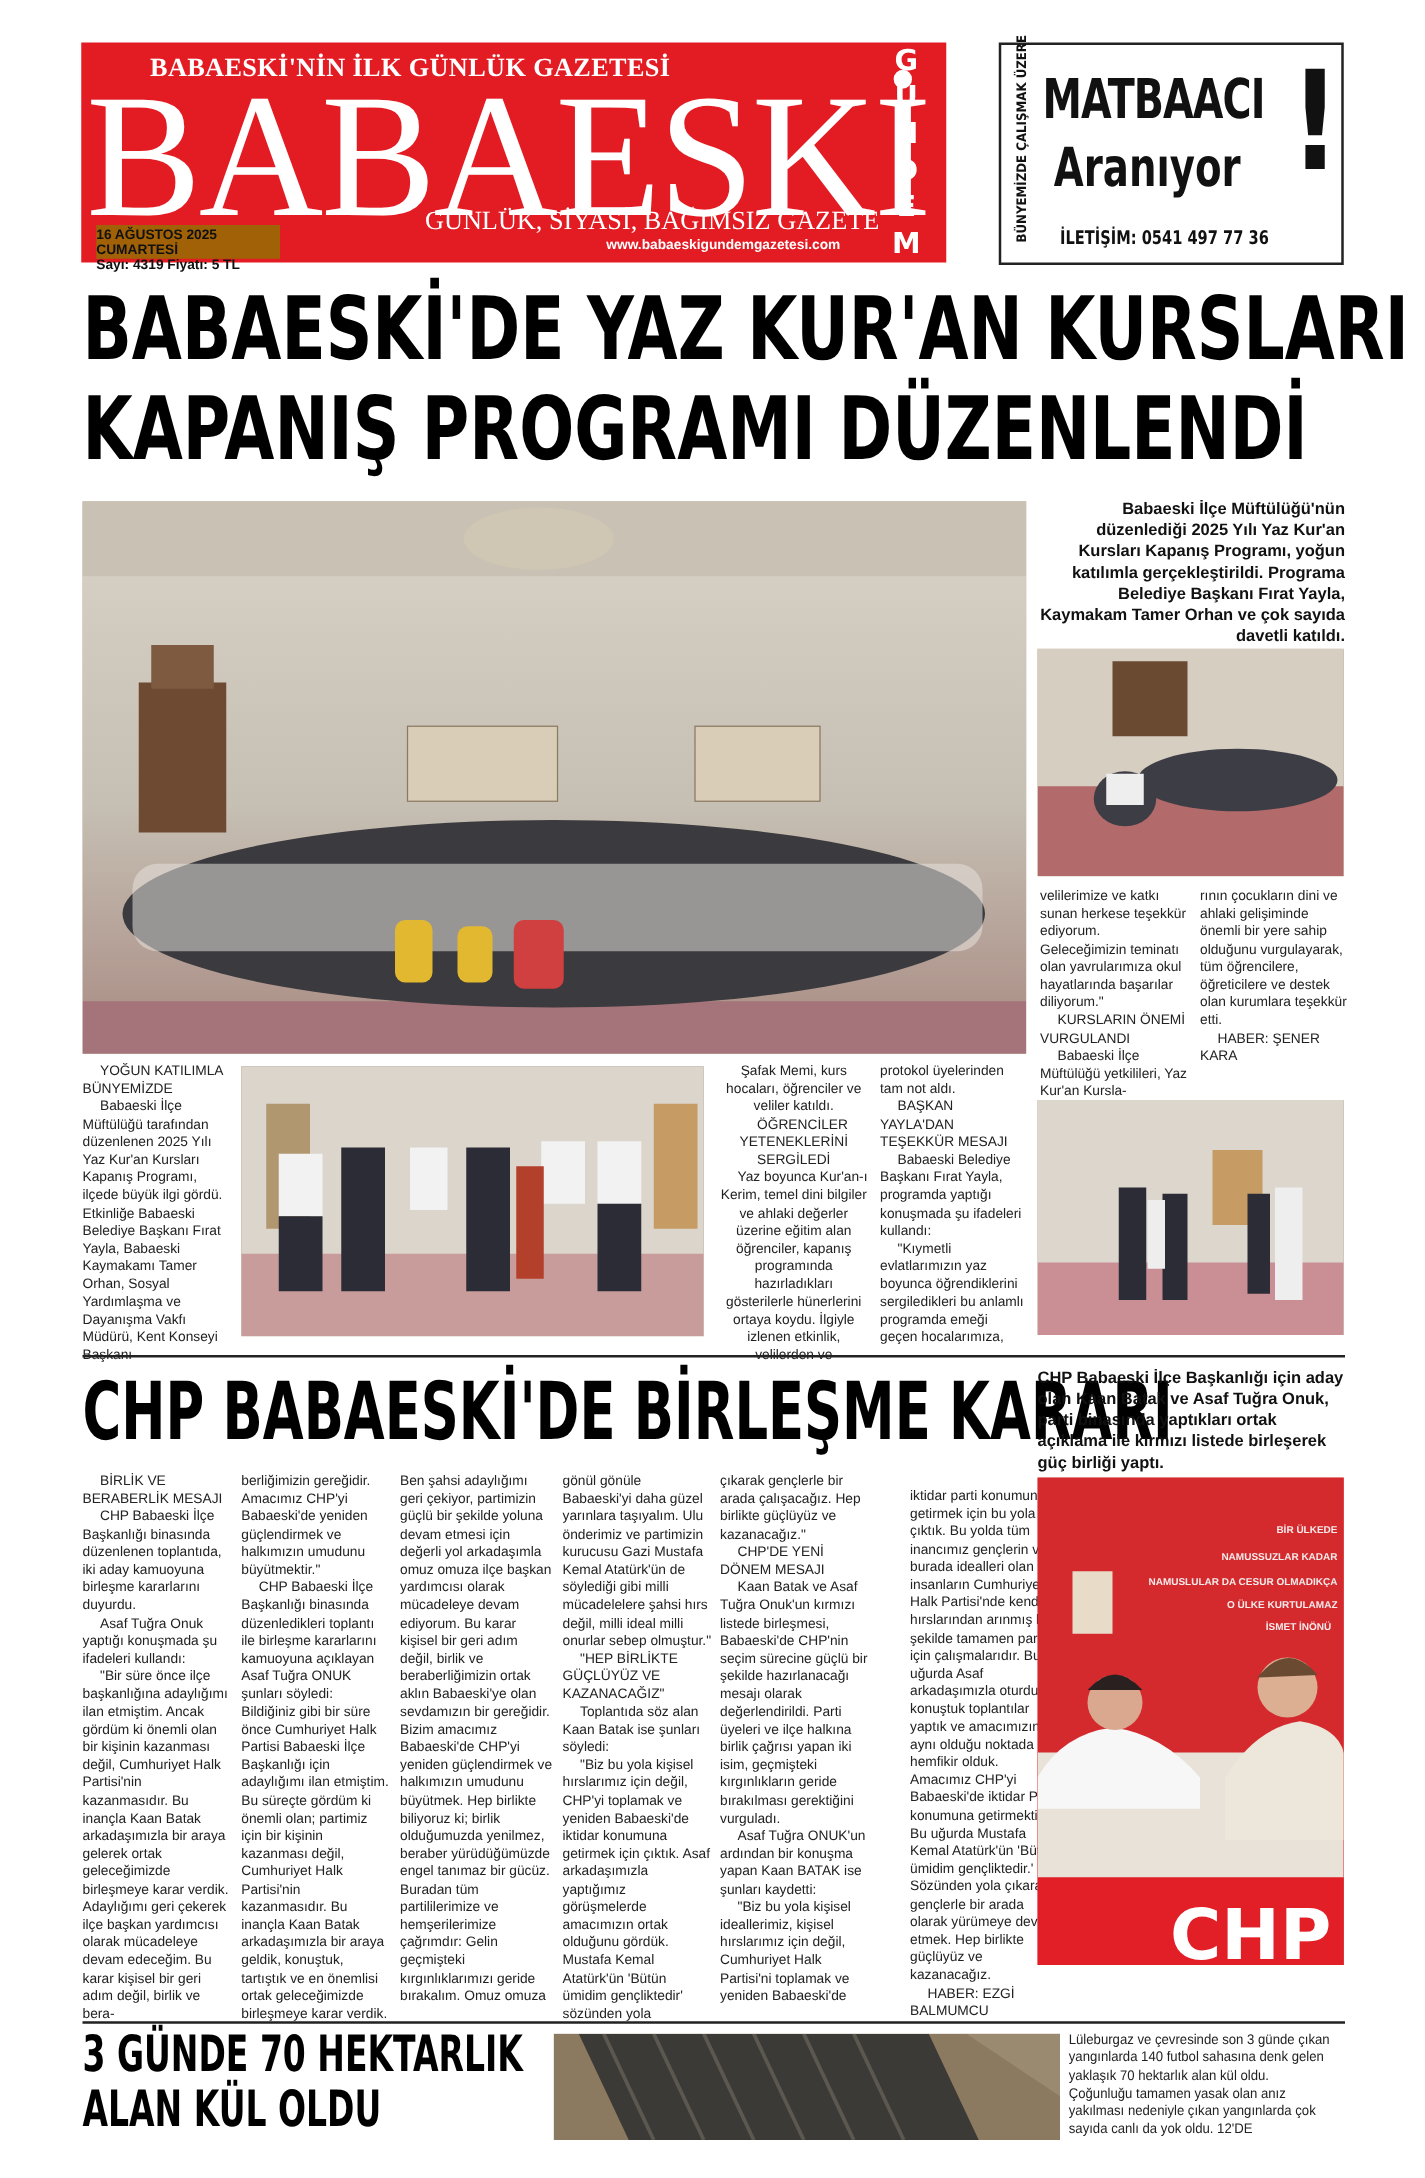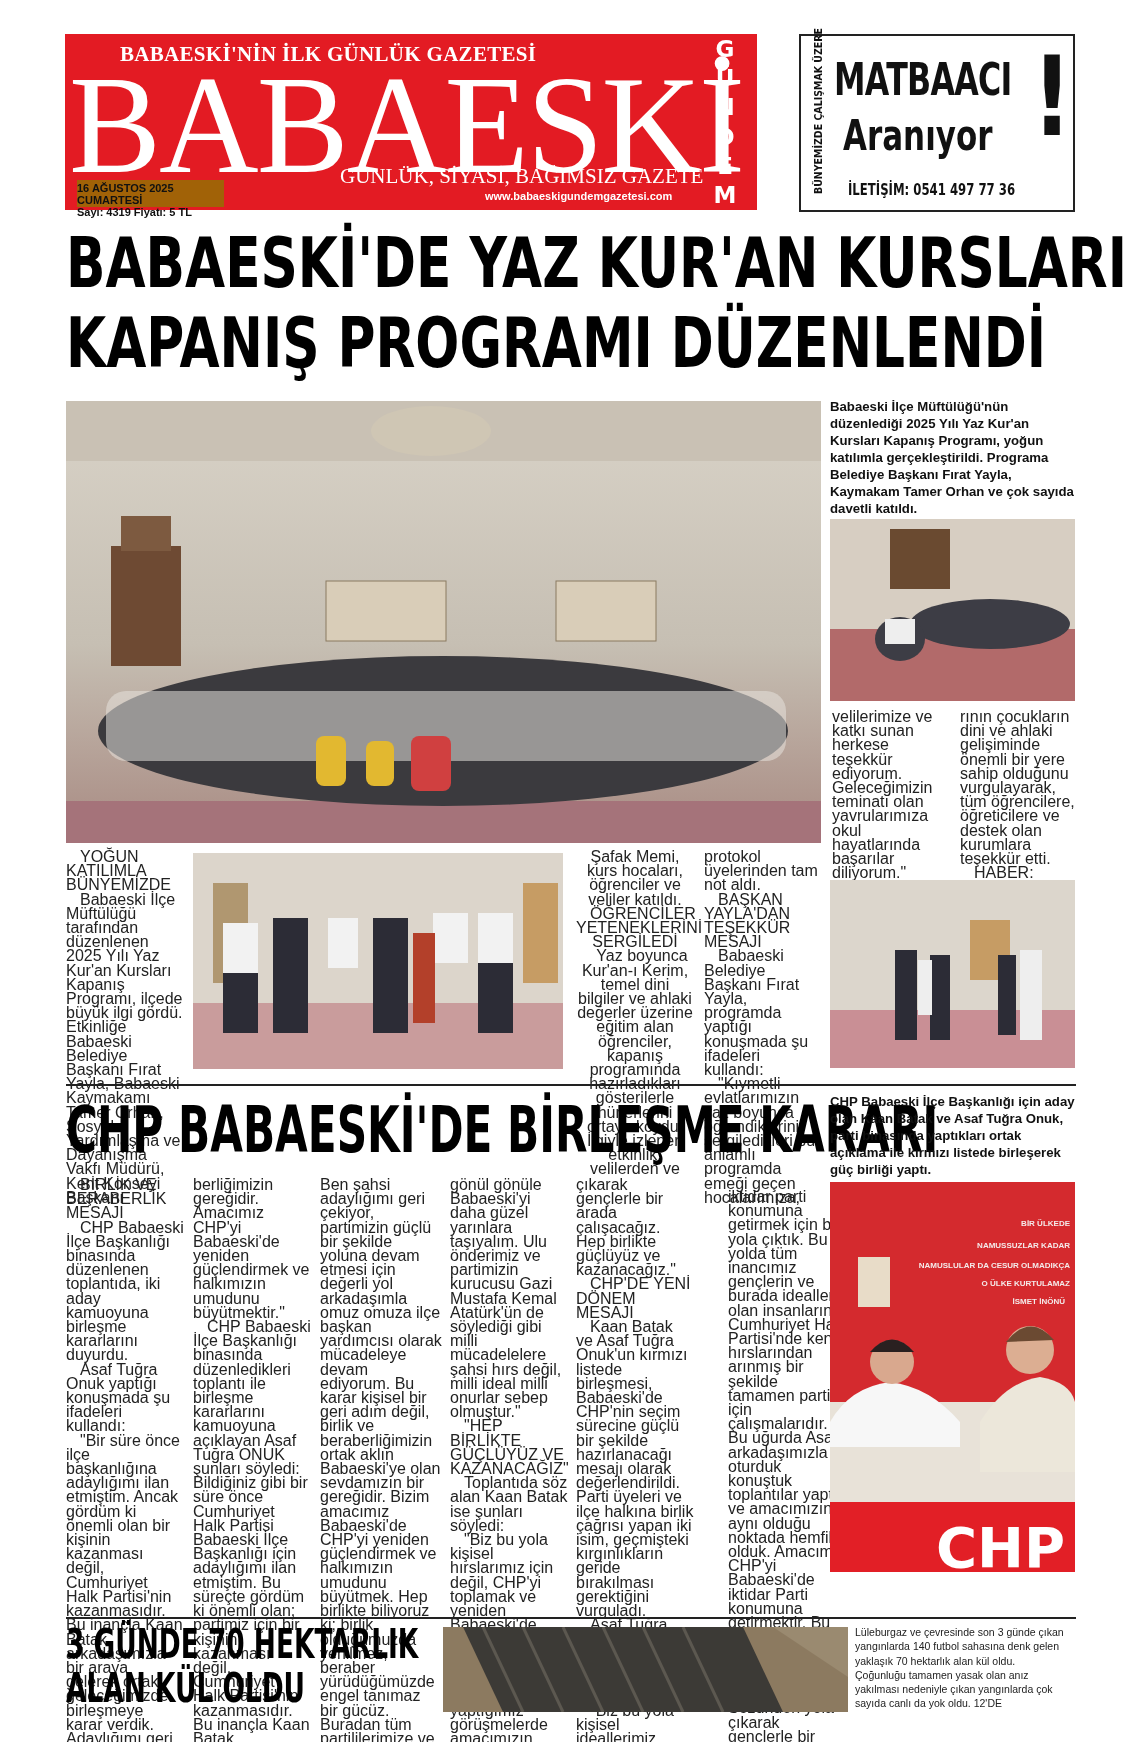--- a/index.html
+++ b/index.html
@@ -18,21 +18,21 @@
 #ad .vert{position:absolute;left:-58px;top:77px;width:150px;transform:rotate(-90deg);font-weight:900;font-size:10.5px;font-family:"DejaVu Sans Condensed","DejaVu Sans",sans-serif;white-space:nowrap}
 #ad .m1{position:absolute;left:33px;top:18px;font-family:"DejaVu Sans",sans-serif;font-weight:900;font-size:44px;transform:scaleX(.72);transform-origin:left;letter-spacing:-1px}
 #ad .m2{position:absolute;left:42px;top:74px;font-family:"DejaVu Sans",sans-serif;font-weight:900;font-size:43px;transform:scaleX(.72);transform-origin:left}
 #ad .bang{position:absolute;left:226px;top:6px;font-family:"DejaVu Sans",sans-serif;font-weight:900;font-size:110px;line-height:1;transform:scaleX(.8)}
 #ad .tel{position:absolute;left:47px;top:145px;font-weight:900;font-size:15px;font-family:"DejaVu Sans",sans-serif;transform:scaleX(.78);transform-origin:left;white-space:nowrap}
 
 .hl{font-family:"DejaVu Sans",sans-serif;font-weight:900;color:#000;transform-origin:left top;white-space:nowrap;line-height:1}
 #h1a{left:66px;top:228px;font-size:70px;transform:scaleX(.74)}
 #h1b{left:66px;top:308px;font-size:70px;transform:scaleX(.74)}
 .photo{background:#b9a595;overflow:hidden}
-.txt{font-size:16px;line-height:14.2px;color:#222}
+.txt{font-size:11px;line-height:14.2px;color:#222}
 .txt p{text-indent:14px}
 .txt p.hd{text-indent:14px}
 .lead{font-weight:bold;font-size:13.2px;line-height:17px;color:#111}
 hr.rule{position:absolute;border:0;border-top:2px solid #222}
 #h2{left:66px;top:1098px;font-size:64px;transform:scaleX(.66)}
 #h3a{left:66px;top:1624px;font-size:40px;transform:scaleX(.66)}
 #h3b{left:66px;top:1668px;font-size:40px;transform:scaleX(.66)}
 </style>
 </head>
 <body>
@@ -93,21 +93,21 @@
     <g fill="#d04040">
         <rect x="345" y="335" width="40" height="55" rx="8"></rect>
       </g>
     <g fill="#e2b830">
         <rect x="250" y="335" width="30" height="50" rx="8"></rect>
         <rect x="300" y="340" width="28" height="45" rx="8"></rect>
       </g>
   </svg>
 </div>
 
-<div class="abs lead" style="left:830px;top:398px;width:246px;">Babaeski İlçe Müftülüğü'nün düzenlediği 2025 Yılı Yaz Kur'an Kursları Kapanış Programı, yoğun katılımla gerçekleştirildi. Programa Belediye Başkanı Fırat Yayla, Kaymakam Tamer Orhan ve çok sayıda davetli katıldı.</div>
+<div class="abs lead" style="left:830px;top:398px;width:246px;text-align:right;">Babaeski İlçe Müftülüğü'nün düzenlediği 2025 Yılı Yaz Kur'an Kursları Kapanış Programı, yoğun katılımla gerçekleştirildi. Programa Belediye Başkanı Fırat Yayla, Kaymakam Tamer Orhan ve çok sayıda davetli katıldı.</div>
 
 <div class="abs photo" style="left:830px;top:519px;width:245px;height:182px;">
   <svg width="245" height="182">
     <rect width="245" height="182" fill="#d7cec2"></rect>
     <rect x="0" y="110" width="245" height="72" fill="#b26a6a"></rect>
     <rect x="60" y="10" width="60" height="60" fill="#6a4a30"></rect>
     <g fill="#3d3d45">
         <ellipse cx="160" cy="105" rx="80" ry="25"></ellipse>
         <ellipse cx="70" cy="120" rx="25" ry="22"></ellipse>
       </g>

